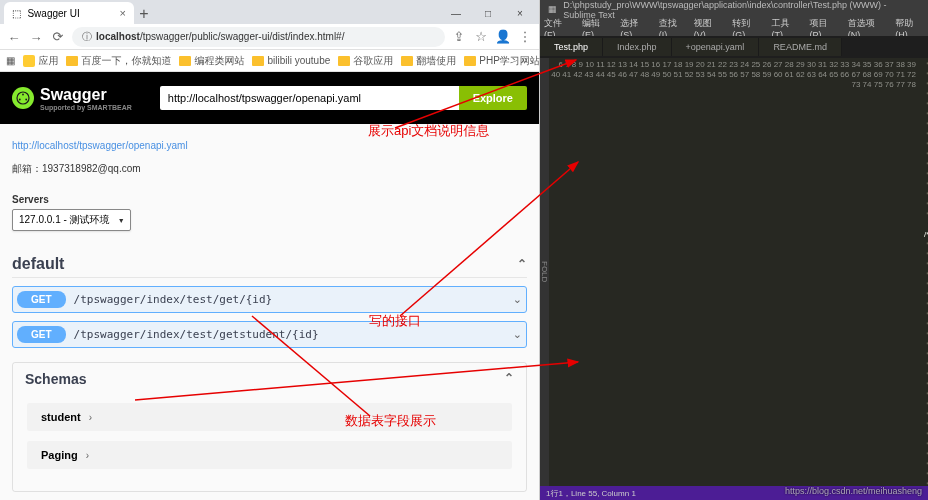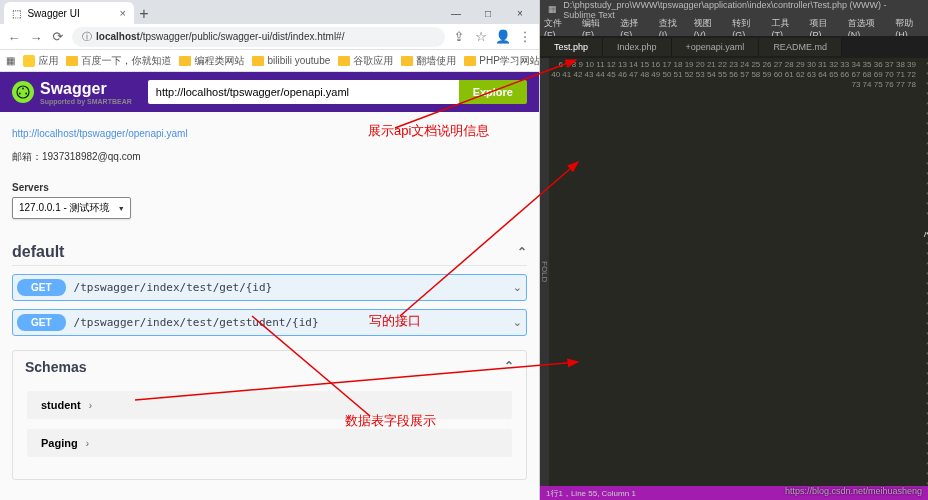--- a/index.html
+++ b/index.html
@@ -15,21 +15,21 @@
 .addr-bar{height:26px;background:#fff;display:flex;align-items:center;padding:0 6px;gap:6px;border-bottom:1px solid #e0e0e0}
 .nav-icon{width:16px;height:16px;display:flex;align-items:center;justify-content:center;color:#666;font-size:13px}
 .url-box{flex:1;background:#f1f3f4;border-radius:12px;height:20px;display:flex;align-items:center;padding:0 10px;font-size:10px;color:#666;gap:4px}
 .url-box .url-text{color:#333}
 .bookmarks{height:22px;background:#fff;display:flex;align-items:center;padding:0 6px;gap:8px;border-bottom:1px solid #e0e0e0;font-size:10px;color:#555}
 .bm{display:flex;align-items:center;gap:3px;white-space:nowrap}
 .bm-icon{width:12px;height:12px;background:#fc3;border-radius:2px}
 .bm-folder{width:12px;height:10px;background:#fbc02d;border-radius:1px}
 .bm-more{margin-left:auto;display:flex;align-items:center;gap:3px}
 .swagger-page{flex:1;background:#fafafa;overflow:hidden}
-.sw-header{background:#4c1d95;height:40px;display:flex;align-items:center;padding:0 12px;gap:16px}
+.sw-header{background:#000000;height:52px;display:flex;align-items:center;padding:0 12px;gap:28px}
 .sw-logo{display:flex;align-items:center;gap:6px;color:#fff;font-size:16px;font-weight:bold}
 .sw-logo-icon{width:22px;height:22px;background:#85ea2d;border-radius:50%;display:flex;align-items:center;justify-content:center}
 .sw-sub{font-size:7px;color:#888;display:block}
 .sw-url{flex:1;background:#fff;height:24px;display:flex;align-items:center;padding:0 8px;font-size:11px;border-radius:2px 0 0 2px}
 .sw-explore{background:#89bf04;color:#fff;height:24px;padding:0 14px;display:flex;align-items:center;font-size:11px;font-weight:bold;border-radius:0 2px 2px 0}
 .sw-content{padding:14px 12px}
 .sw-title{display:flex;align-items:center;gap:8px}
 .sw-title h1{font-size:22px;font-weight:bold}
 .ver-badge{background:#7d8492;color:#fff;font-size:9px;padding:2px 8px;border-radius:10px}
 .oas-badge{background:#89bf04;color:#fff;font-size:9px;padding:2px 6px;border-radius:8px;font-weight:bold}
@@ -57,21 +57,21 @@
 .ed-title-icon{width:12px;height:12px;margin-right:4px}
 .ed-menu{background:#3c3c3c;height:16px;display:flex;align-items:center;padding:0 4px;gap:10px;font-size:9px;color:#ccc}
 .ed-tabs{background:#1e1e1e;height:22px;display:flex;align-items:center}
 .ed-tab{padding:4px 14px;background:#272822;font-size:9px;color:#aaa;border-right:1px solid #1a1a1a}
 .ed-tab.active{background:#272822;color:#fff}
 .ed-side{width:18px;background:#333;color:#888;font-size:8px;writing-mode:vertical-rl;text-align:center;padding:4px 0}
 .ed-body{flex:1;display:flex;overflow:hidden}
 .ed-gutter{background:#272822;color:#8f908a;text-align:right;padding:2px 4px 2px 2px;line-height:10px;font-size:8px;user-select:none}
 .ed-code{flex:1;padding:2px 4px;line-height:10px;font-size:8px;white-space:pre;color:#f8f8f2;overflow:hidden}
 .c-c{color:#75715e}
-.ed-status{background:#a21caf;height:14px;font-size:8px;color:#ccc;display:flex;align-items:center;padding:0 6px}
+.ed-status{background:#4c1d95;height:14px;font-size:8px;color:#ccc;display:flex;align-items:center;padding:0 6px}
 .watermark{position:absolute;right:6px;bottom:4px;font-size:9px;color:rgba(255,255,255,.6);text-shadow:0 0 2px #000}
 
 .annot{position:absolute;color:#e60000;font-size:13px;font-weight:normal;pointer-events:none}
 svg.arrows{position:absolute;top:0;left:0;pointer-events:none}
 </style>
 </head>
 <body>
 
 <div class="desktop">
 

